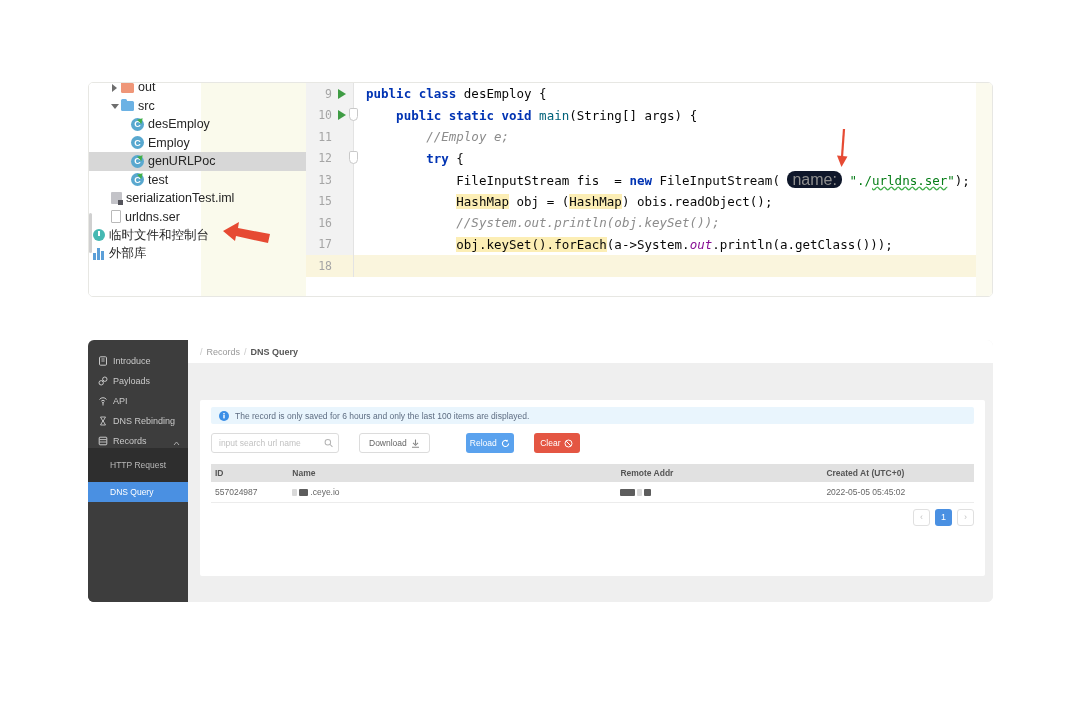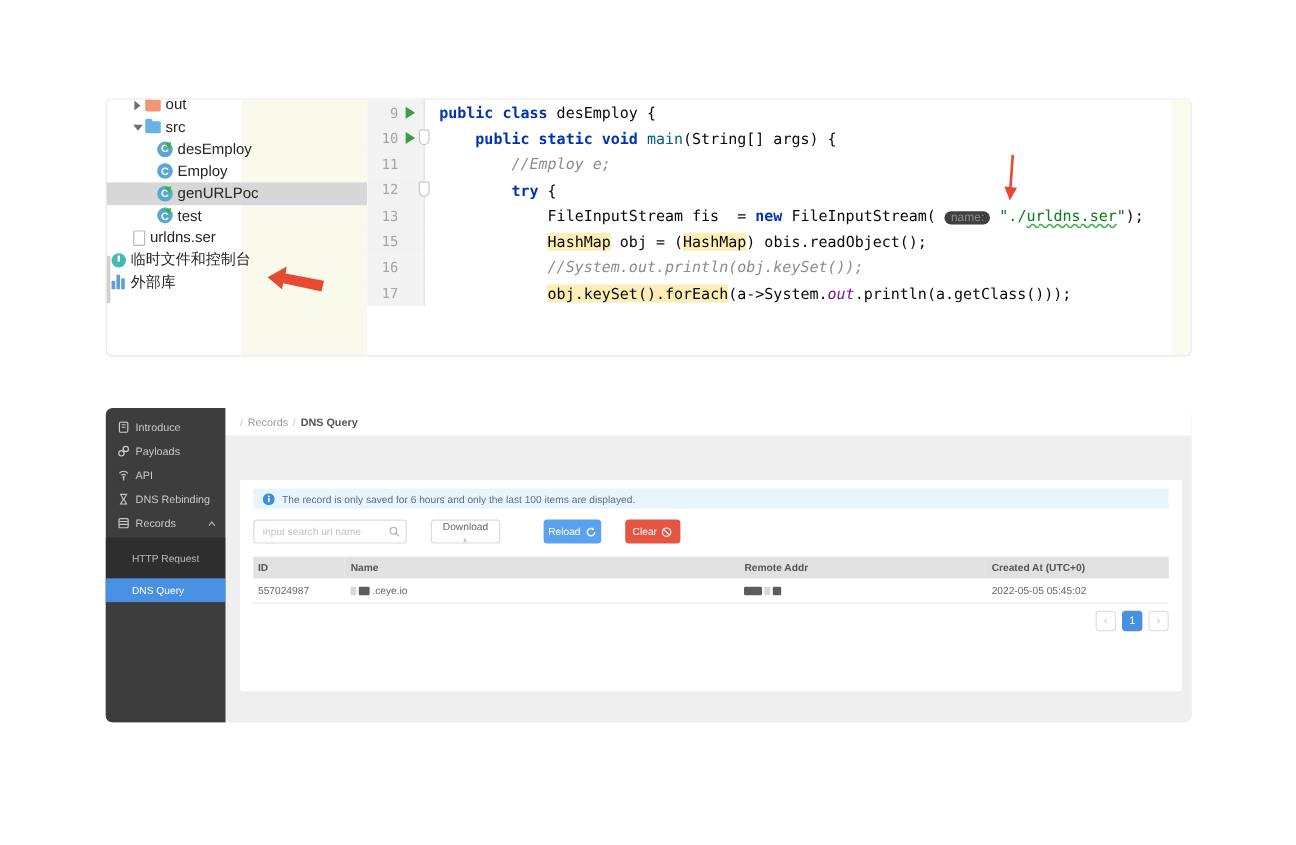--- a/index.html
+++ b/index.html
@@ -51,27 +51,27 @@
   .grun { width:0; height:0; margin-left:6px; border:5px solid transparent; border-left:8px solid #3f9c44; }
   .gfold { position:absolute; right:-5px; top:3px; width:9px; height:13px; background:#fff; border:1px solid #c9c9c9; border-radius:2px 2px 5px 5px; z-index:2; }
   .ecode { white-space:pre; padding-left:12px; color:#080808; }
   .ecode .kw { color:#0033b3; font-weight:bold; }
   .ecode .decl { color:#00627a; }
   .ecode .str { color:#067d17; }
   .ecode .strw { color:#067d17; text-decoration:underline; text-decoration-style:wavy; text-decoration-color:#3fae49; }
   .ecode .cmt { color:#8c8c8c; font-style:italic; }
   .ecode .field { color:#871094; font-style:italic; }
   .ecode .hl { background:#fceeb5; }
-  .ecode .hint { background:#404040; color:#8f8f8f; border-radius:8px; padding:0 5px; font-size:10px; font-family:"Liberation Sans", sans-serif; }
+  .ecode .hint { background:#0f172a; color:#8f8f8f; border-radius:8px; padding:0 5px; font-size:16px; font-family:"Liberation Sans", sans-serif; }
   .code-arrow { position:absolute; left:530px; top:44px; }
 
   
   .ceye-panel { position:absolute; left:88px; top:340px; width:905px; height:262px; border-radius:6px; overflow:hidden; display:flex; background:#efefef; }
   .sb { flex:0 0 100px; background:#3d3d3d; font-size:9px; color:#c9c9c9; display:flex; flex-direction:column; padding-top:6px; }
-  .sb-item { height:20px; display:flex; align-items:center; gap:5px; padding:0 8px 0 10px; cursor:pointer; }
+  .sb-item { height:20px; display:flex; align-items:flex-end; gap:5px; padding:0 8px 0 10px; cursor:pointer; }
   .sb-item svg { flex:0 0 auto; }
   .sb-chevron { margin-left:auto; }
   .sb-sub { background:#2e2e2e; margin-top:2px; }
   .sb-subitem { height:34px; display:flex; align-items:center; padding-left:22px; color:#b9b9b9; font-size:8.5px; cursor:pointer; }
   .sb-subitem.active { background:#4a90e2; color:#fff; height:20px; }
   .sb-fill { flex:1; background:#3d3d3d; }
 
   .content { flex:1; display:flex; flex-direction:column; }
   .breadcrumb { height:23px; background:#fff; display:flex; align-items:center; padding-left:12px; font-size:9px; color:#999; gap:4px; }
   .breadcrumb .sep { color:#c9c9c9; }
@@ -79,21 +79,21 @@
   .content-body { flex:1; background:#efefef; padding:7px 8px 0 12px; }
   .card { background:#fff; height:176px; padding:7px 11px; border-radius:2px;margin-top:30px; }
 
   .banner { height:17px; background:#e9f5fd; border-radius:2px; display:flex; align-items:center; gap:6px; padding-left:8px; font-size:8.5px; color:#5e6d82; }
 
   .controls { margin-top:9px; display:flex; align-items:center; gap:20px; height:20px; }
   .search-box { width:128px; height:20px; border:1px solid #dcdcdc; border-radius:3px; display:flex; align-items:center; background:#fff; padding:0 5px 0 7px; }
   .search-box input { border:none; outline:none; width:100%; font-size:8.5px; color:#666; font-family:"Liberation Sans", sans-serif; }
   .search-box input::placeholder { color:#c2c2c2; }
   .btn { height:20px; border-radius:3px; display:flex; align-items:center; justify-content:center; gap:4px; font-size:8.5px; cursor:pointer; border:none; font-family:"Liberation Sans", sans-serif; }
-  .btn-download { background:#fff; border:1px solid #dcdcdc; color:#666; padding:0 9px;flex-direction:column; }
+  .btn-download { background:#fff; border:1px solid #dcdcdc; color:#666; padding:0 9px; }
   .btn-reload { background:#5aa2ee; color:#fff; width:48px; margin-left:16px; }
   .btn-clear { background:#e45643; color:#fff; width:46px; }
 
   table.records { margin-top:11px; width:100%; border-collapse:collapse; font-size:8.5px; table-layout:fixed; }
   .records th { background:#e1e1e1; color:#555; text-align:left; font-weight:bold; height:18px; padding-left:5px; }
   .records td { color:#666; height:20px; border-bottom:1px solid #ececec; padding-left:5px; }
   .records th:first-child, .records td:first-child { padding-left:4px; }
   .redact { display:inline-block; height:7px; border-radius:1px; vertical-align:middle; margin-right:2px; }
   .redact.dark { background:#5d5d5d; }
   .redact.light { background:#d9d9d9; }
@@ -132,20 +132,24 @@
           </div>
           <div class="tree-row selected" style="padding-left: 42px;">
             <span class="ti ti-class run">C</span>
             <span class="tree-label">genURLPoc</span>
           </div>
           <div class="tree-row" style="padding-left: 42px;">
             <span class="ti ti-class run">C</span>
             <span class="tree-label">test</span>
           </div>
           <div class="tree-row" style="padding-left: 22px;">
+            <span class="ti ti-iml"></span>
+            <span class="tree-label">serializationTest.iml</span>
+          </div>
+          <div class="tree-row" style="padding-left: 22px;">
             <span class="ti ti-file"></span>
             <span class="tree-label">urldns.ser</span>
           </div>
           <div class="tree-row" style="padding-left: 4px;">
             <span class="ti ti-scratch"></span>
             <span class="tree-label">临时文件和控制台</span>
           </div>
           <div class="tree-row" style="padding-left: 4px;">
             <span class="ti ti-lib">
               <i></i>
@@ -207,20 +211,26 @@
             <span class="gut">
               <span class="gnum">16</span>
             </span>
             <span class="ecode"><span>            </span><span class="cmt">//System.out.println(obj.keySet());</span></span>
           </div>
           <div class="eline">
             <span class="gut">
               <span class="gnum">17</span>
             </span>
             <span class="ecode"><span>            </span><span class="hl">obj.keySet().forEach</span><span>(a-&gt;System.</span><span class="field">out</span><span>.println(a.getClass()));</span></span>
+          </div>
+          <div class="eline current">
+            <span class="gut">
+              <span class="gnum">18</span>
+            </span>
+            <span class="ecode"></span>
           </div>
         </div>
       <svg class="code-arrow" width="14" height="42" viewBox="0 0 14 42">
         <line x1="8" y1="2" x2="6" y2="30" stroke="#e64a33" stroke-width="2.2"></line>
         <path d="M5.5 40 L1 28.5 L11.5 29.5 Z" fill="#e64a33"></path>
       </svg>
     </div>
   </section>
 
   <section class="ceye-panel">

